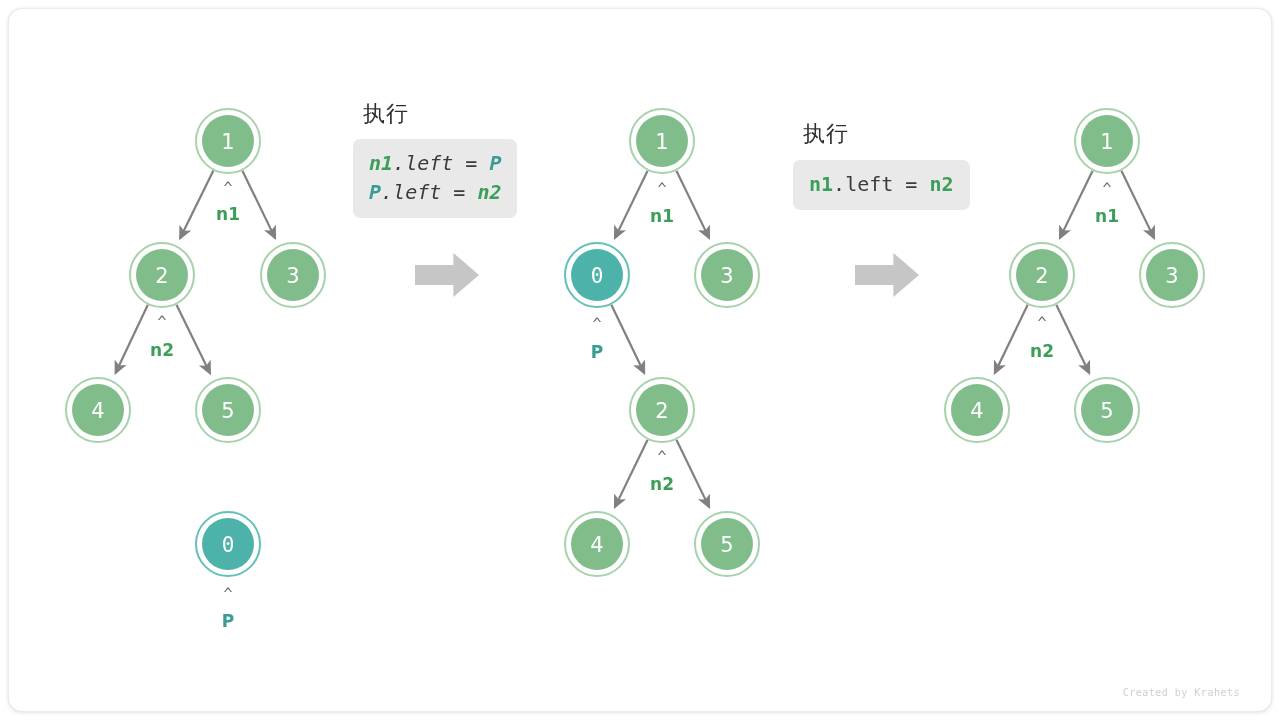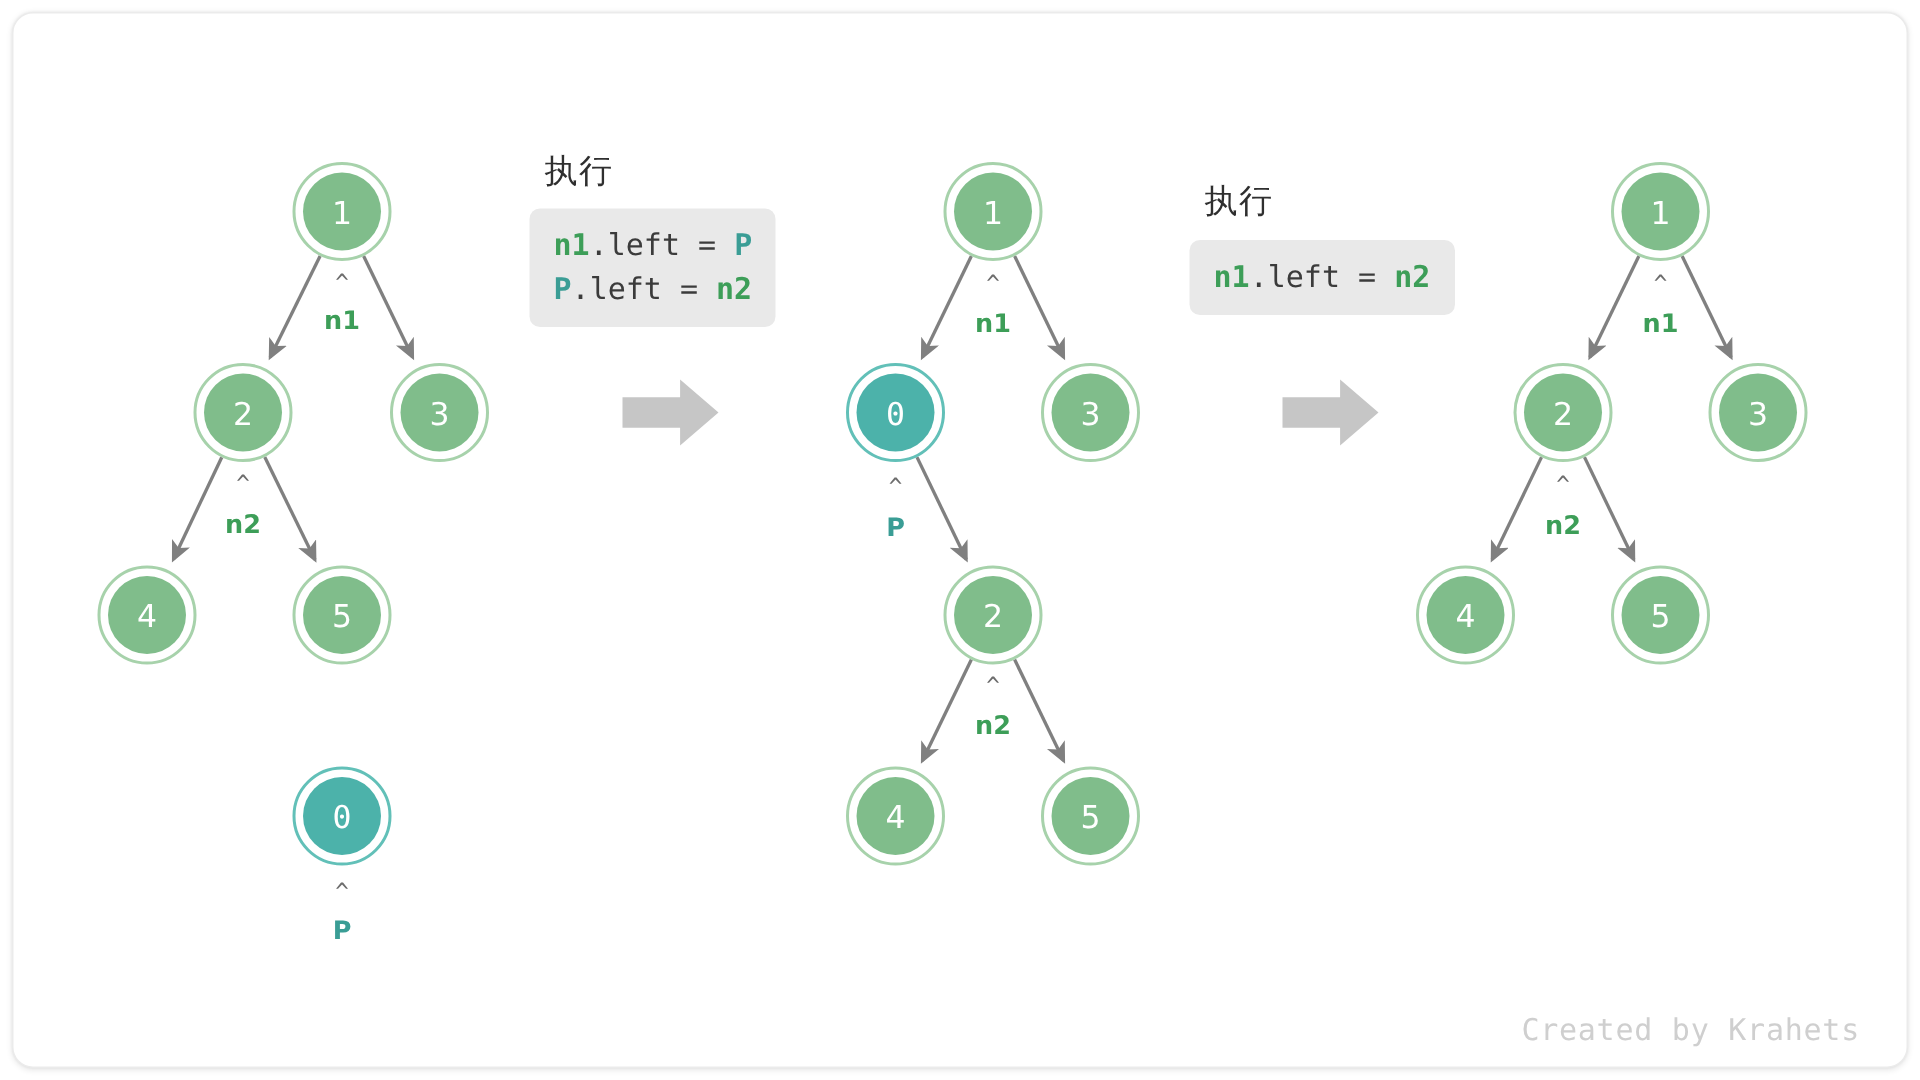--- a/index.html
+++ b/index.html
@@ -60,21 +60,21 @@
   }
   .tok-green { color: #3d9e58; font-weight: bold; }
   .tok-teal  { color: #3a9d95; font-weight: bold; }
   .tok-plain { color: #3b3b3b; }
 
   .footer {
     position: absolute;
     right: 40px;
     bottom: 22px;
     font-family: "DejaVu Sans Mono", monospace;
-    font-size: 20px;
+    font-size: 10px;
     color: #cfcfcf;
     letter-spacing: 0.5px;
   }
 
   
   .node-val {
     font-family: "DejaVu Sans", sans-serif;
     font-size: 21px;
     fill: #ffffff;
     text-anchor: middle;
@@ -236,19 +236,19 @@
         <text x="662" y="457" class="caret">^</text>
         <text x="662" y="484" class="ptr-name ptr-green">n2</text>
         <text x="1107" y="189" class="caret">^</text>
         <text x="1107" y="216" class="ptr-name ptr-green">n1</text>
         <text x="1042" y="323" class="caret">^</text>
         <text x="1042" y="351" class="ptr-name ptr-green">n2</text>
       </g>
   </svg>
 
   <div class="exec-label" id="cap-2" style="left: 363px; top: 99px;">执行</div>
-  <div class="code-box" id="code-2" style="left: 353px; top: 139px;"><div><span class="tok-green">n1</span><span class="tok-plain">.left = </span><span class="tok-teal">P</span></div><div><span class="tok-teal">P</span><span class="tok-plain">.left = </span><span class="tok-green">n2</span></div></div>
+  <div class="code-box" id="code-2" style="left: 353px; top: 139px; font-style: italic;"><div><span class="tok-green">n1</span><span class="tok-plain">.left = </span><span class="tok-teal">P</span></div><div><span class="tok-teal">P</span><span class="tok-plain">.left = </span><span class="tok-green">n2</span></div></div>
 
   <div class="exec-label" id="cap-3" style="left: 803px; top: 119px;">执行</div>
   <div class="code-box" id="code-3" style="left: 793px; top: 160px;"><div><span class="tok-green">n1</span><span class="tok-plain">.left = </span><span class="tok-green">n2</span></div></div>
 
   <div class="footer">Created by Krahets</div>
 </div>
 
 </body></html>

